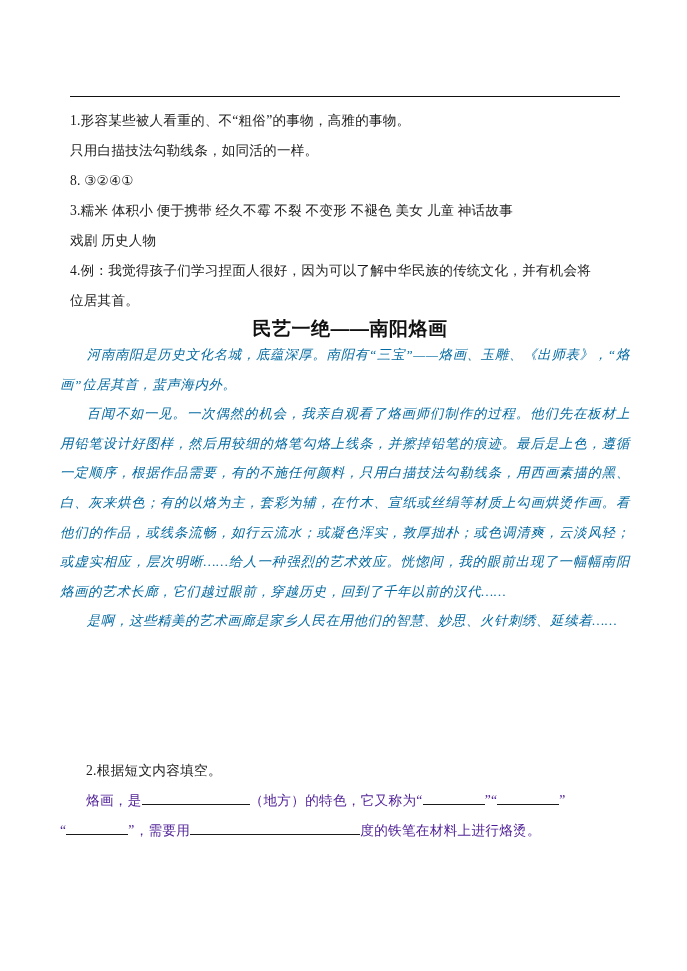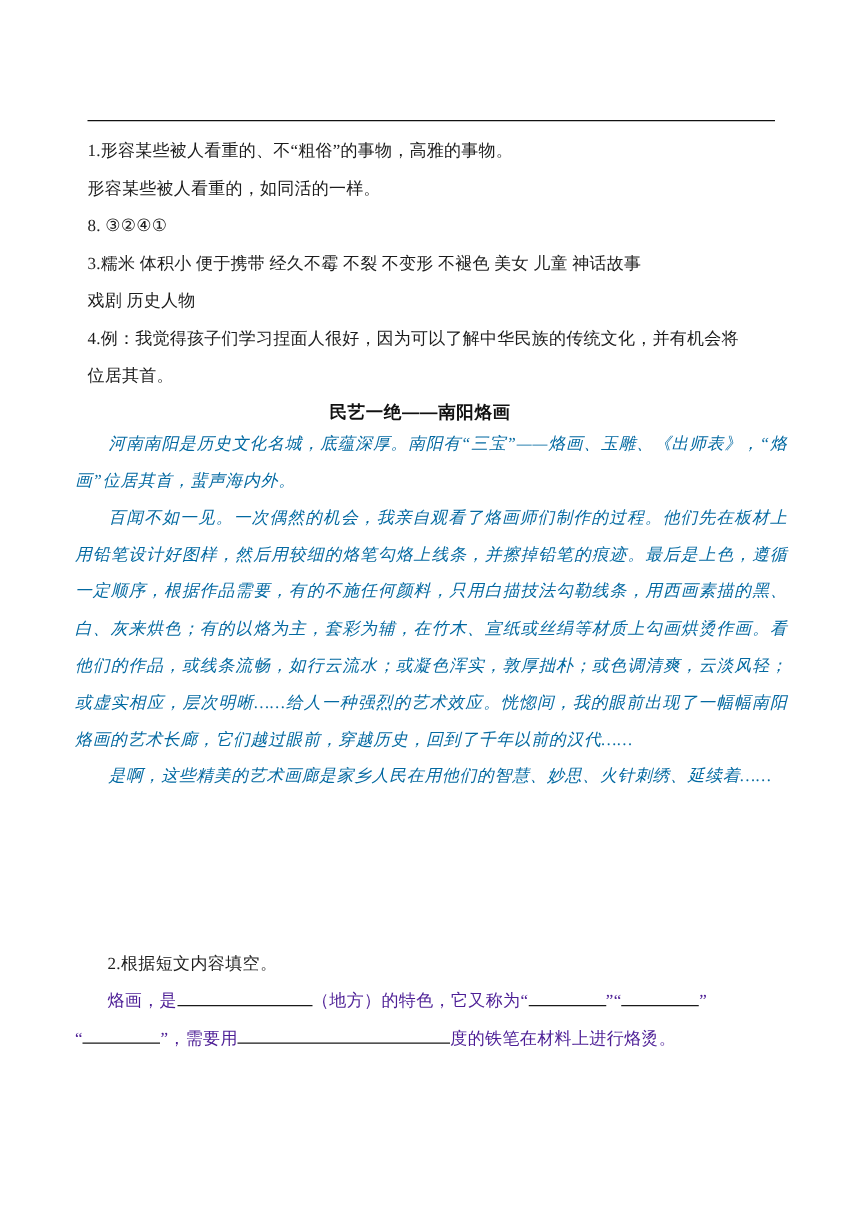--- a/index.html
+++ b/index.html
@@ -46,27 +46,27 @@
     font-size: 13.6px;
     line-height: 30px;
     letter-spacing: 0.2px;
     color: #1c1c1c;
     white-space: nowrap;
   }
 
   
   .passage-title {
     position: absolute;
-    left: 58px;
+    left: 72px;
     top: 318px;
     width: 556px;
     text-align: center;
     font-family: "Liberation Sans", "DejaVu Sans", sans-serif;
     font-weight: bold;
-    font-size: 14px;
+    font-size: 19px;
     line-height: 22px;
     letter-spacing: 0.5px;
     color: #111;
   }
 
   
   .passage {
     position: absolute;
     left: 60px;
     top: 340px;
@@ -127,21 +127,21 @@
 </style>
 </head>
 <body>
 
 <div class="page">
 
   <div class="top-rule"></div>
 
   <div class="answers">
     <div class="ans-line">1.形容某些被人看重的、不“粗俗”的事物，高雅的事物。</div>
-    <div class="ans-line">形容某些被人看重的，如同活的一样。</div>
+    <div class="ans-line">只用白描技法勾勒线条，如同活的一样。</div>
     <div class="ans-line">8.  ③②④①</div>
     <div class="ans-line">3.糯米  体积小 便于携带  经久不霉  不裂  不变形  不褪色  美女  儿童  神话故事</div>
     <div class="ans-line">戏剧  历史人物</div>
     <div class="ans-line">4.例：我觉得孩子们学习捏面人很好，因为可以了解中华民族的传统文化，并有机会将</div>
     <div class="ans-line">位居其首。</div>
   </div>
 
   <div class="passage-title">民艺一绝——南阳烙画</div>
 
   <div class="passage">

